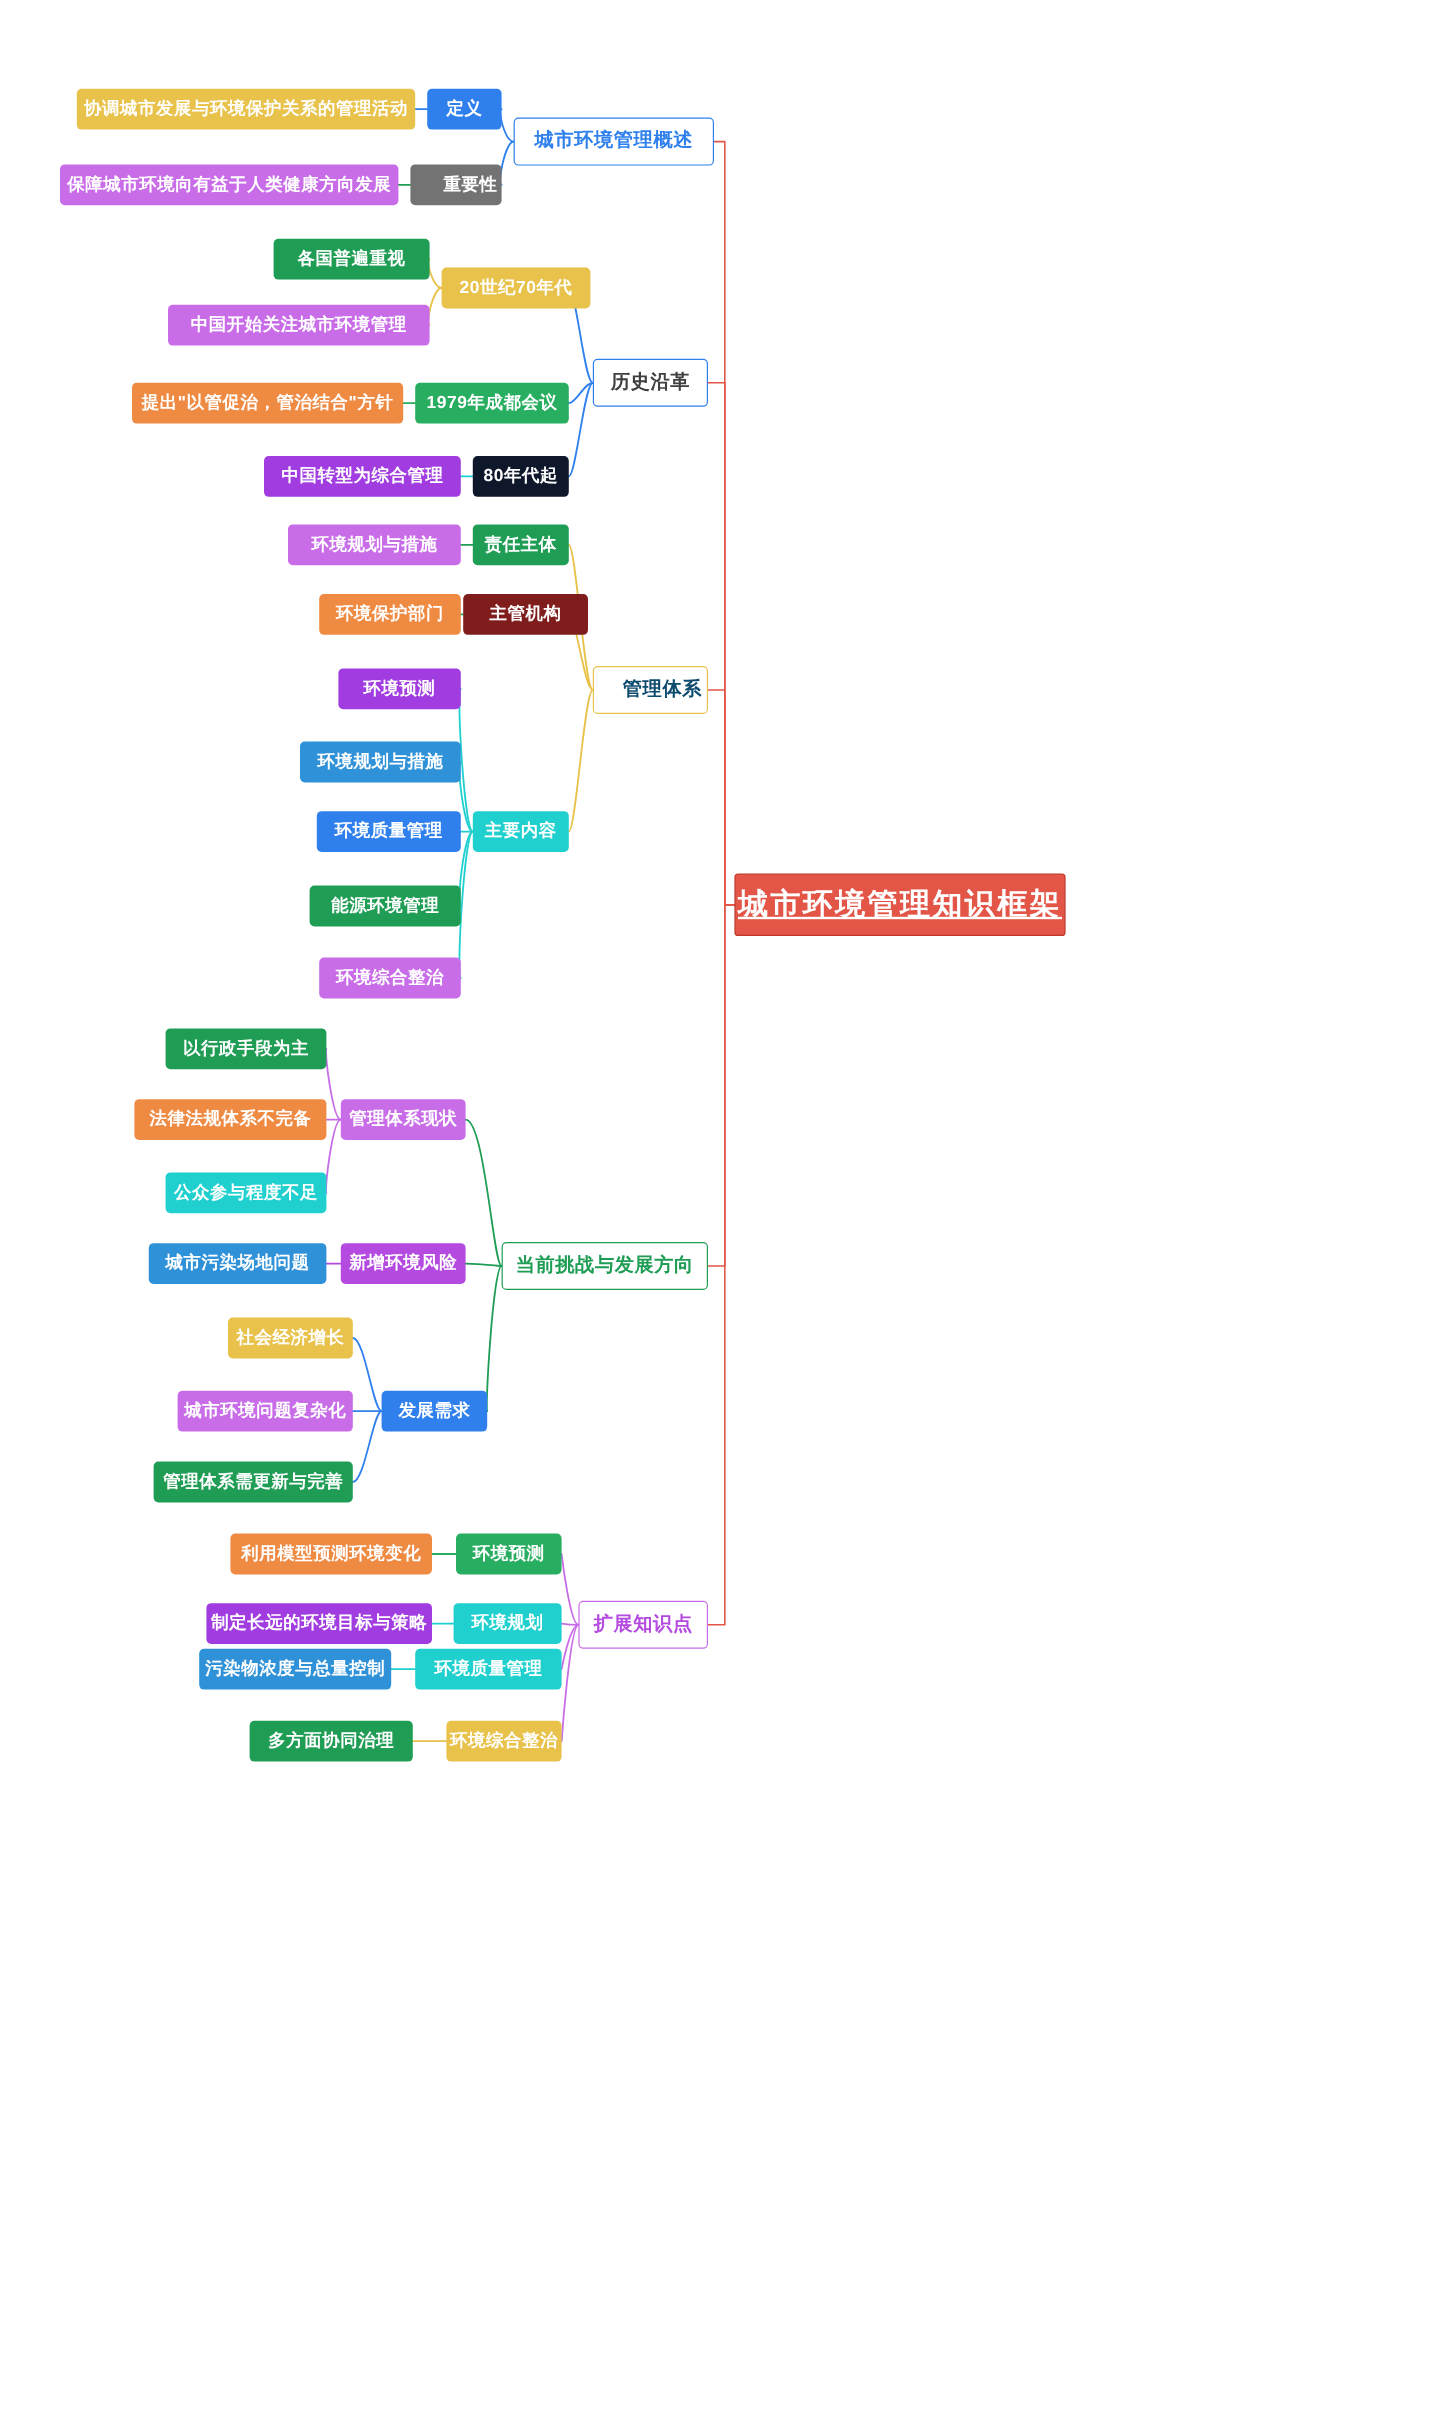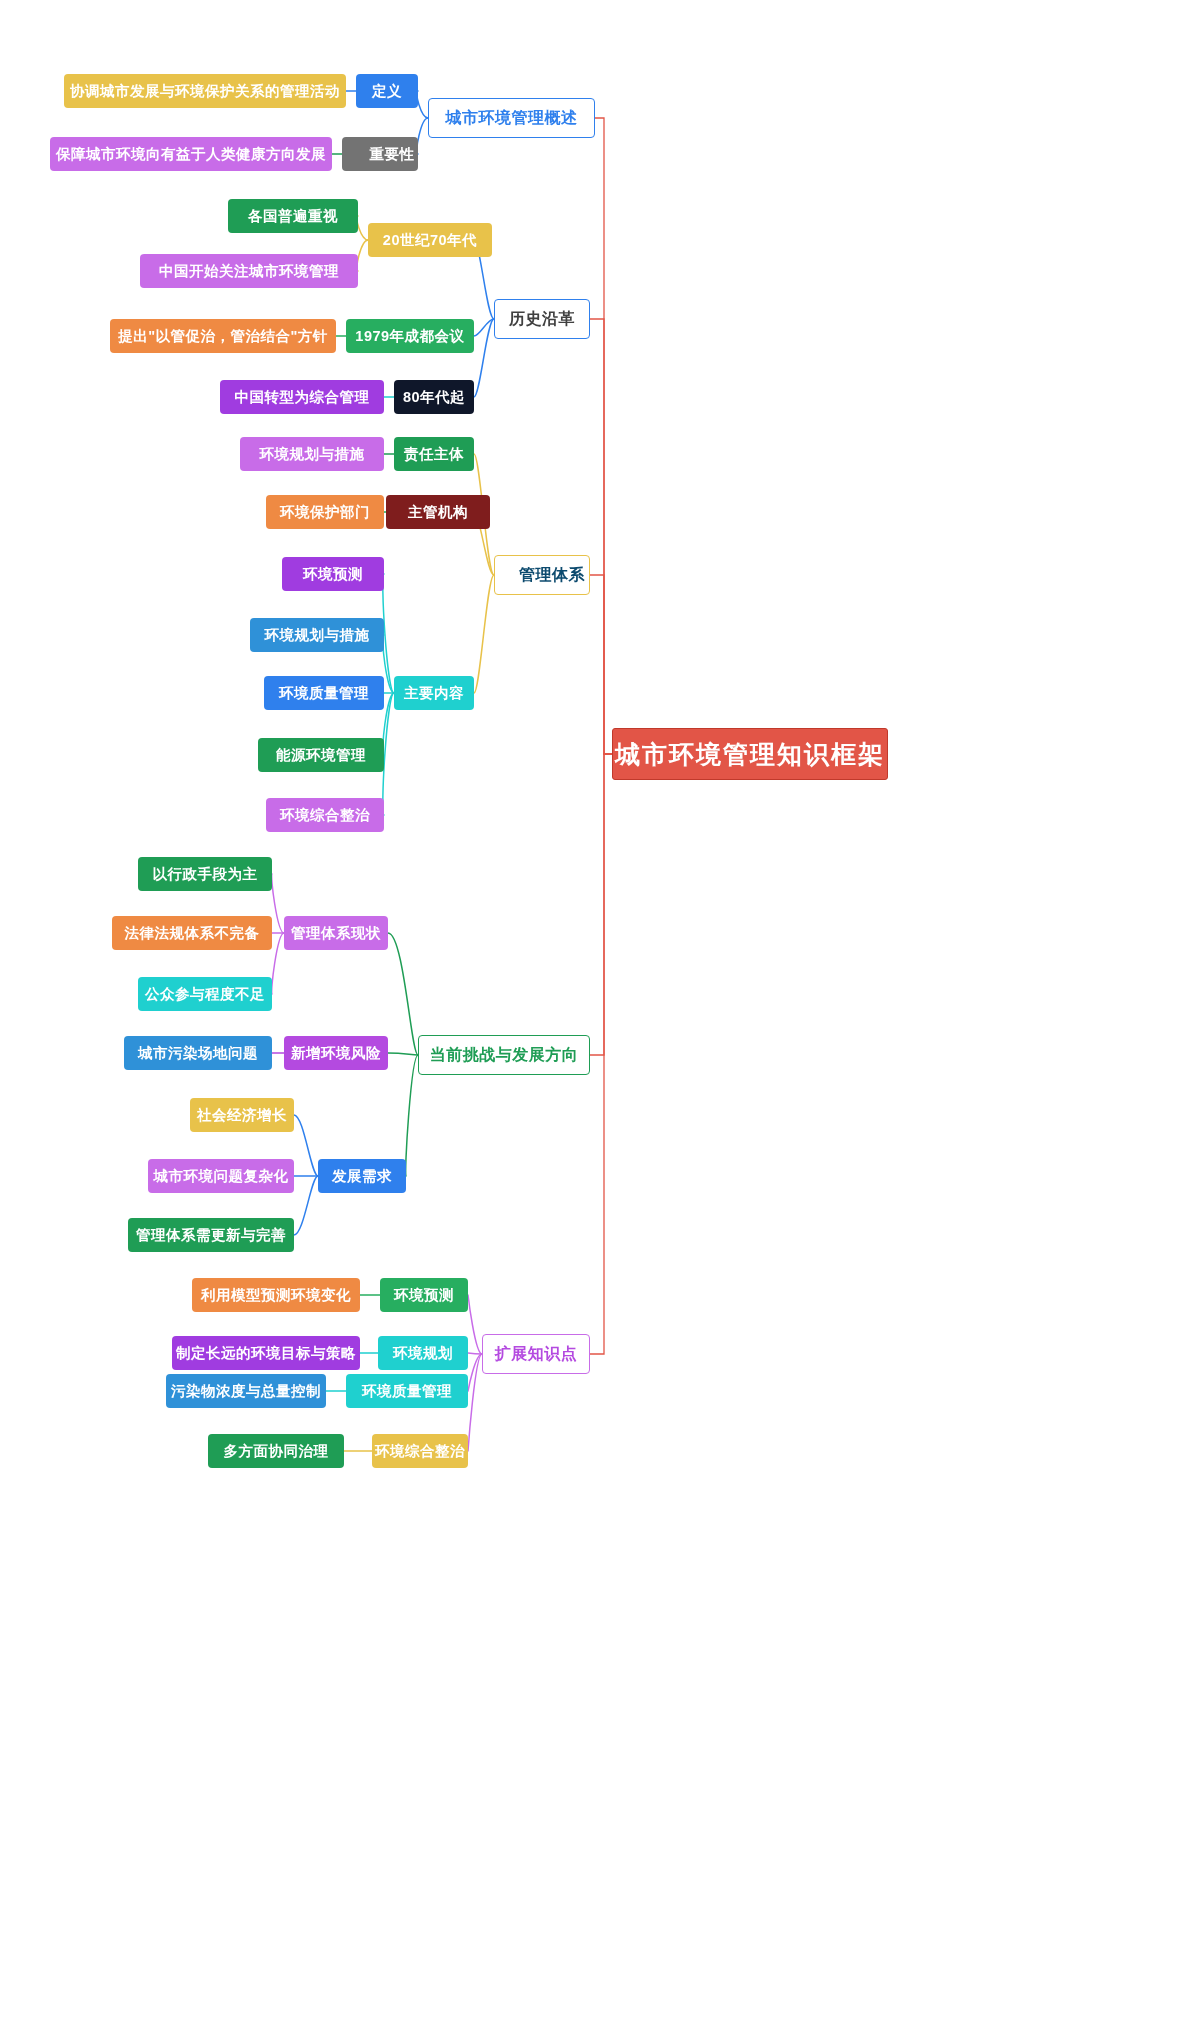--- a/index.html
+++ b/index.html
@@ -46,20 +46,21 @@
     border-width: 1.5px;
     border-style: solid;
     font-weight: 700;
   }
   .node.root {
     font-size: 25px;
     font-family: "Liberation Serif", "DejaVu Serif", serif;
     font-weight: 700;
     border-radius: 3px;
     letter-spacing: 2px;
+    text-decoration: underline;
   }
 </style>
 </head>
 <body>
 
 <div id="canvas">
 
   <svg id="links" viewBox="0 0 1200 2025">
       <path d="M612 754 L 604 754 L 604 118 L 595 118" fill="none" stroke="#e25547" stroke-width="1.3" stroke-linecap="round"></path>
       <path d="M612 754 L 604 754 L 604 319 L 590 319" fill="none" stroke="#e25547" stroke-width="1.3" stroke-linecap="round"></path>

